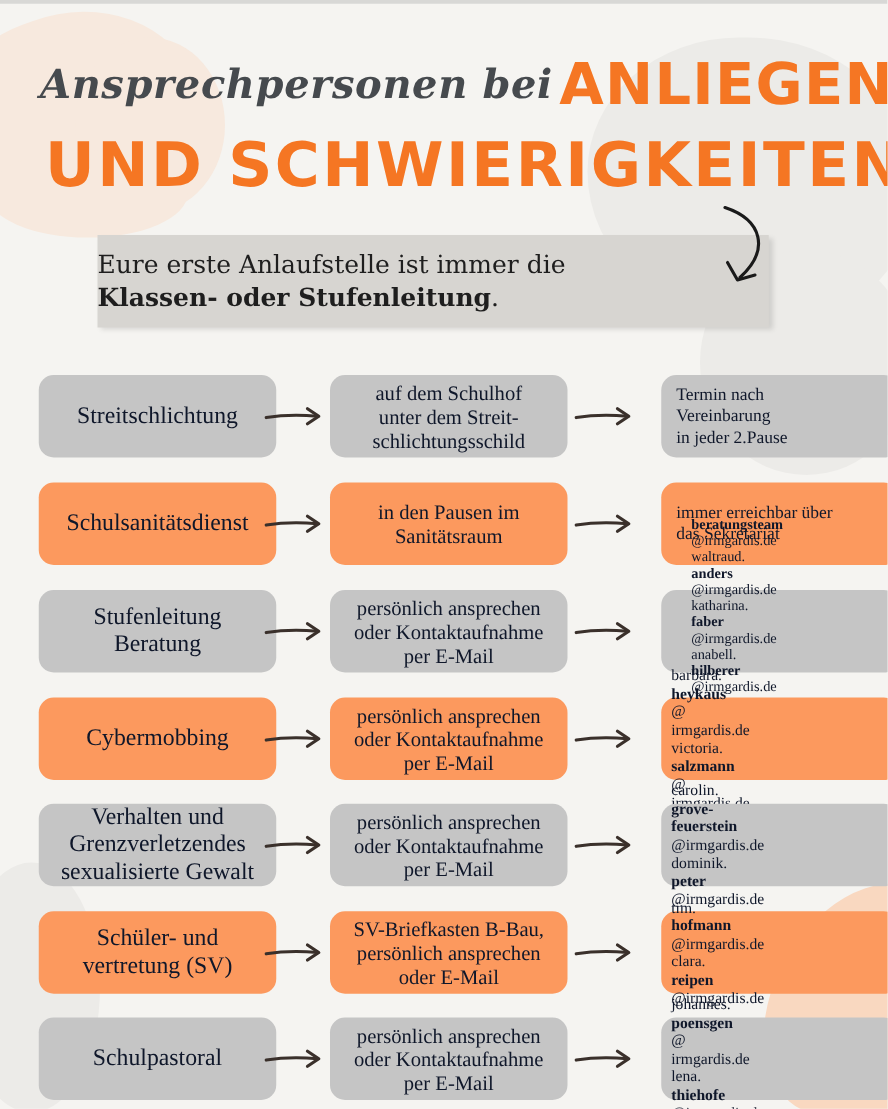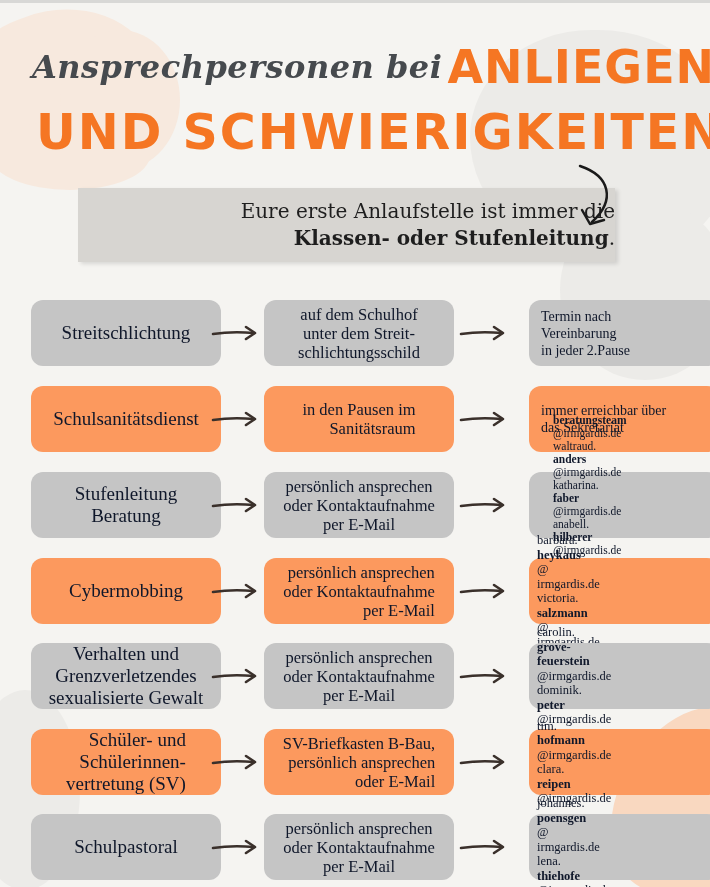--- a/index.html
+++ b/index.html
@@ -23,36 +23,36 @@
     font-family:"DejaVu Sans", sans-serif; white-space:nowrap;
   }
   .title1 .script { font-family:"DejaVu Serif", serif; font-style:italic; font-weight:bold; font-size:32px; color:#464a4e; letter-spacing:0.5px; vertical-align:middle;margin-top:19px;}
   .title1 .big { font-weight:bold; font-size:46px; color:#f57623; letter-spacing:1px; vertical-align:middle;}
   .title2 {
     position:absolute; left:36px; top:104px; width:680px;
     font-family:"DejaVu Sans", sans-serif; font-weight:bold; font-size:49px; color:#f57623; letter-spacing:2px; white-space:nowrap;
   }
   .banner {
     position:absolute; left:78px; top:188px; width:537px; height:74px;
-    background:#d7d5d1; text-align:right; color:#1e1e1e;
+    background:#d7d5d1; text-align:left; color:#1e1e1e;
     box-shadow: 3px 2px 4px rgba(0,0,0,0.12);
   }
   .banner .l1 { font-size:20px; line-height:26px; margin-top:10px; }
   .banner .l2 { font-size:20px; line-height:28px; }
   .banner .l2 b { font-weight:bold; }
   .curve { position:absolute; left:570px; top:162px; width:50px; height:70px; }
 
   .row { position:absolute; left:0; width:710px; height:66px; }
   .box {
     position:absolute; top:0; height:66px; border-radius:12px;
     display:flex; align-items:center; justify-content:center; text-align:center;
     color:#0f172a; box-sizing:border-box;
   }
   .gray { background:#c5c5c5; }
-  .orange { background:#fc995e;text-align:right; }
+  .orange { background:#fc995e; }
   .c1 { left:31px; width:190px; font-size:19px; line-height:22px; font-family:Liberation Serif, serif;}
   .c2 { left:264px; width:190px; font-size:16.5px; line-height:19px; font-family:"Liberation Serif", serif;}
   .c3 { left:510px; width:190px; font-size:14px; line-height:17px; justify-content:flex-start; text-align:left; padding-left:12px; font-family:"Liberation Serif", serif;margin-left:19px;}
   .c3.small { font-size:12.5px; line-height:14.5px; padding-left:8px; }
   .c3.tiny { font-size:11.5px; line-height:13px; padding-left:24px; }
   .arrow { position:absolute; top:24px; width:50px; height:18px; }
   .a1 { left:210px; }
   .a2 { left:458px; }
   .lines span { display:block; }
   .lines b { font-weight:bold; }
@@ -231,21 +231,20 @@
           <span><span>carolin.</span><b>grove-</b><span></span></span>
           <span><span></span><b>feuerstein</b><span>@irmgardis.de</span></span>
           <span><span>dominik.</span><b>peter</b><span>@irmgardis.de</span></span>
         </div>
       </div>
     </div>
     <div class="row" style="top: 729px;">
       <div class="box orange c1">
         <div class="lines">
           <span>Schüler- und</span>
-          <span>Schülerinnen-</span>
           <span>vertretung (SV)</span>
         </div>
       </div>
       <div class="arrow a1"><svg viewBox="0 0 50 18" width="50" height="18">
           <path d="M3 10 Q 22 7 44 9" fill="none" stroke="#3a302b" stroke-width="2.6" stroke-linecap="round"></path>
           <path d="M36 3 L 45 9 L 36 15" fill="none" stroke="#3a302b" stroke-width="2.6" stroke-linecap="round" stroke-linejoin="round"></path>
         </svg></div>
       <div class="box orange c2">
         <div class="lines">
           <span>SV-Briefkasten B-Bau,</span>

